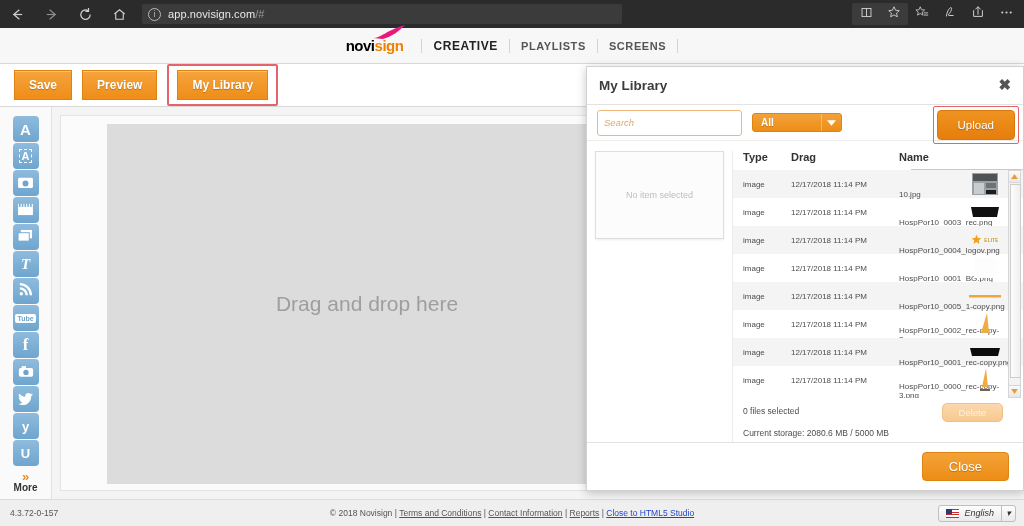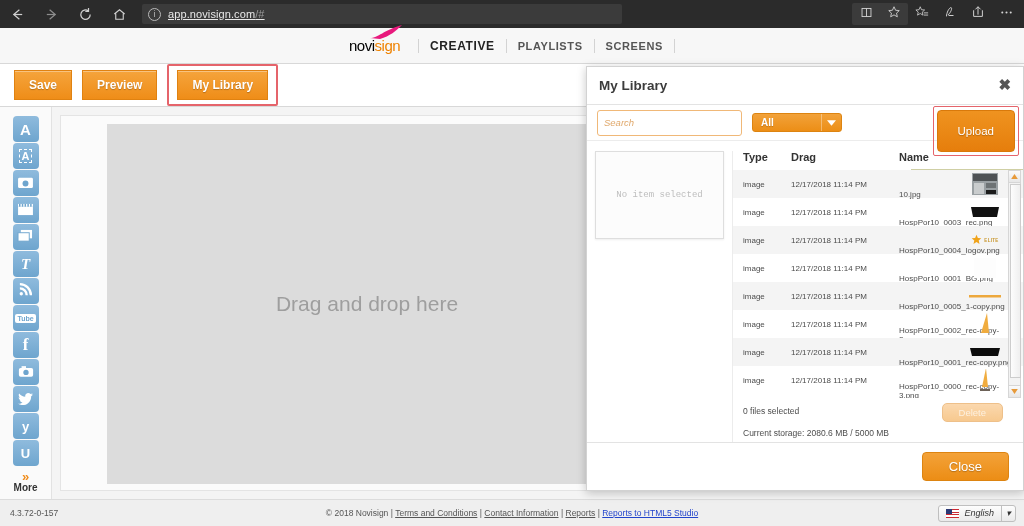--- a/index.html
+++ b/index.html
@@ -20,35 +20,35 @@
     width: 34px; height: 28px; display: flex; align-items: center; justify-content: center;
     color: #cfcfcf;
   }
   .nav-btn svg { display: block; }
   .url-wrap {
     margin-left: 6px; width: 480px; height: 20px; background: #3b3b3b;
     border-radius: 2px; display: flex; align-items: center; padding: 0 6px;
   }
   .info-icon { width: 13px; height: 13px; border: 1px solid #b9b9b9; border-radius: 50%;
     color: #b9b9b9; font-size: 9px; line-height: 11px; text-align: center; margin-right: 7px; }
-  .url-text { color: #e8e8e8; font-size: 11px; letter-spacing: .1px; text-decoration: underline; }
+  .url-text { color: #e8e8e8; font-size: 11px; letter-spacing: .1px; }
   .url-text .hash { color: #9a9a9a; }
   .bar-right { position: absolute; right: 4px; top: 0; height: 28px; display: flex; align-items: center; }
   .bar-icon { width: 28px; height: 28px; display: flex; align-items: center; justify-content: center; color: #d6d6d6; }
   .bar-seg { background: #3b3b3b; display: flex; height: 22px; align-items: center; border-radius: 2px; }
   .bar-seg .bar-icon { height: 22px; }
 
   
   .app-header {
     position: absolute; left: 0; top: 28px; width: 1024px; height: 36px;
     background: #f7f7f7; border-bottom: 1px solid #d8d8d8;
     display: flex; align-items: center; justify-content: center;
   }
   .logo { display: flex; align-items: flex-end; position: relative; margin-right: 18px; }
-  .logo-text { font-size: 15px; font-weight: normal; letter-spacing: -0.5px; text-align: center; }
+  .logo-text { font-size: 15px; font-weight: bold; letter-spacing: -0.5px; text-align: center; }
   .logo-sign { color: #ef8200; }
   .swoosh { position: absolute; right: -6px; top: -13px; }
   .nav-tabs { display: flex; align-items: center; }
   .nav-tab {
     font-size: 11px; font-weight: bold; letter-spacing: .6px; color: #555;
     padding: 0 11px; border-left: 1px solid #d3d3d3; line-height: 14px;
   }
   .nav-tab:last-child { border-right: 1px solid #d3d3d3; }
   .nav-tab.active { color: #222; font-size: 12px; }
 
@@ -171,30 +171,30 @@
     border-left: 1px solid rgba(255,255,255,.35);
     display: flex; align-items: center; justify-content: center;
   }
   .upload-hl {
     position: absolute; right: 4px; top: 1px;
     border: 1.5px solid #e5646b; padding: 3px; border-radius: 2px;
   }
   .btn-upload {
     background: linear-gradient(#ef9320, #e67e0c);
     border: 1px solid #d9790a; border-radius: 4px;
-    color: #fff; font-size: 11.5px; padding: 14px 20px;
+    color: #fff; font-size: 11.5px; padding: 8px 20px;
     text-shadow: 0 1px 1px rgba(0,0,0,.25); cursor: pointer;
   }
   .tooltip {
     position: absolute; right: 0px; top: 64px;
     background: #fdfde2; border: 1px solid #cfcfa4;
     font-size: 7px; color: #444; padding: 2px 4px; white-space: nowrap;
   }
   .modal-body { flex: 1; display: flex; padding: 10px 0 0 0; }
-  .preview-col { width: 145px; padding: 0 8px; font-family: Liberation Mono, monospace; }
+  .preview-col { width: 145px; padding: 0 8px; }
   .preview-box {
     width: 100%; height: 88px; background: #fcfcfc;
     border: 1px solid #dedede; box-shadow: 0 1px 2px rgba(0,0,0,.07);
     display: flex; align-items: center; justify-content: center;
   }
   .preview-text { font-size: 9px; color: #bdbdbd; }
   .list-col { flex: 1; border-left: 1px solid #ececec; display: flex; flex-direction: column; }
   .thead {
     display: flex; font-size: 11px; font-weight: bold; color: #333;
     padding: 0 0 7px 10px;
@@ -452,21 +452,21 @@
     <div class="ver">4.3.72-0-157</div>
     <div class="foot-mid">
       <span>© 2018 Novisign</span>
       <span>|</span>
       <a href="#">Terms and Conditions</a>
       <span>|</span>
       <a href="#">Contact Information</a>
       <span>|</span>
       <a href="#">Reports</a>
       <span>|</span>
-      <a href="#" class="blue">Reports to HTML5 Studio</a>
+      <a href="#" class="blue">Close to HTML5 Studio</a>
     </div>
     <div class="lang">
       <div class="flag"></div>
       <div class="lang-label">English</div>
       <div class="caret">▾</div>
     </div>
   </div>
 
   <div class="modal">
     <div class="modal-head">

